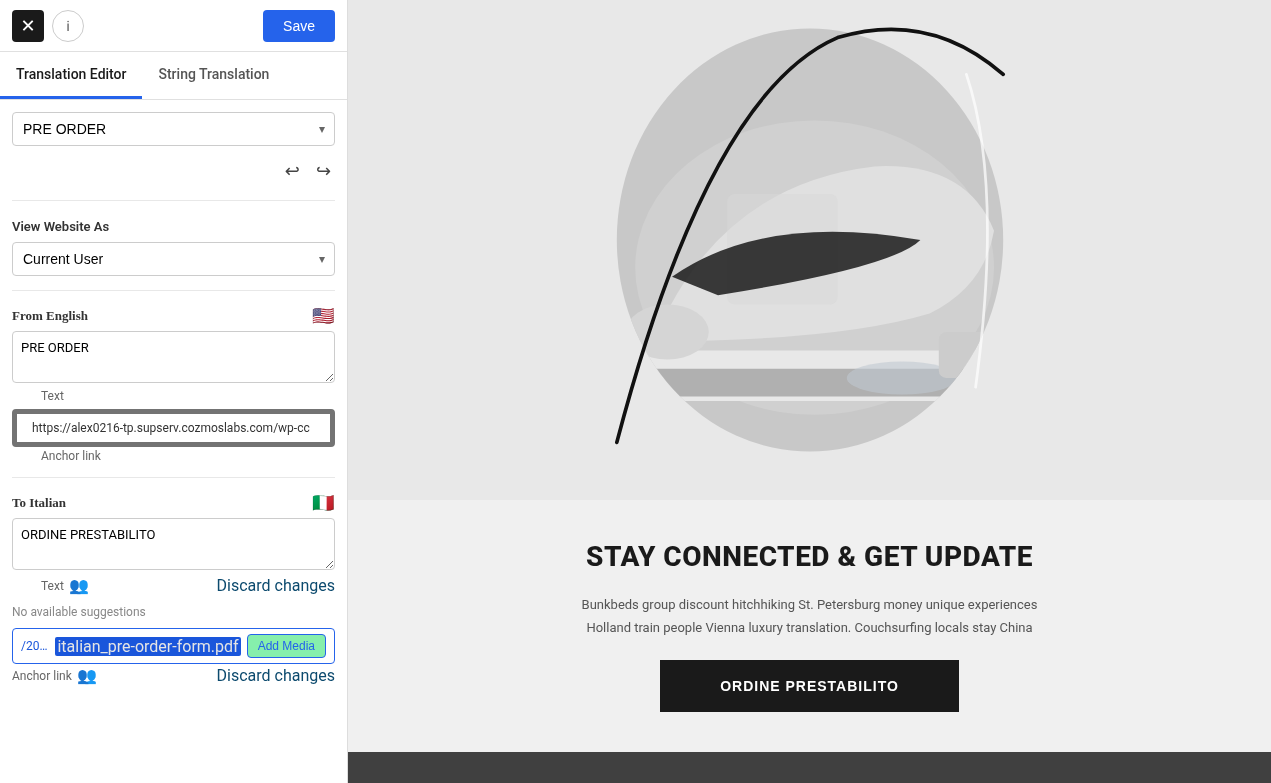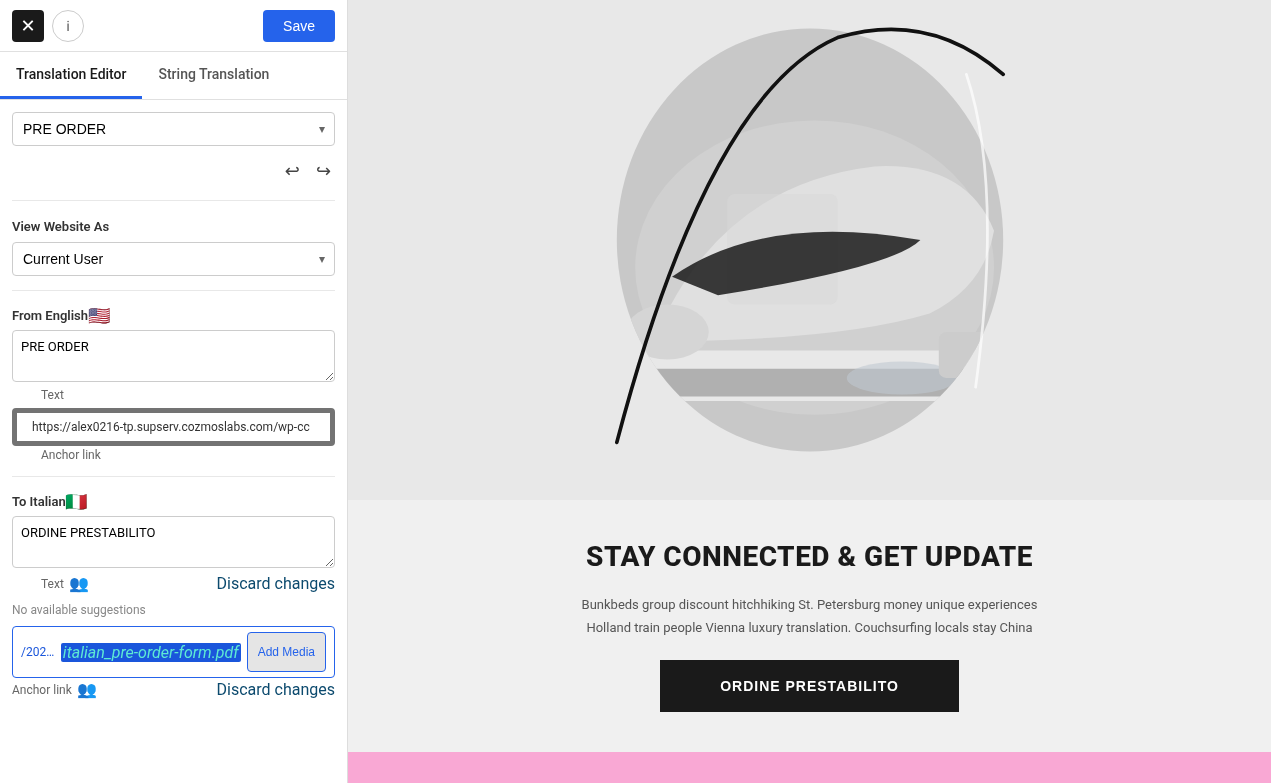--- a/index.html
+++ b/index.html
@@ -138,21 +138,23 @@
       font-size: 13px;
       font-weight: 600;
       color: #333;
       margin-top: 4px;
     }
 
     
     .lang-header {
       display: flex;
       align-items: center;
+      justify-content: space-between;
       margin-bottom: 4px;
+      font-family: Liberation Serif, serif;
     }
     .lang-header-label {
       font-size: 13px;
       font-weight: 600;
       color: #333;
     }
     .flag {
       font-size: 18px;
     }
 
@@ -227,47 +229,46 @@
     .anchor-input-text {
       font-size: 12px;
       color: #1a56db;
       flex: 1;
       overflow: hidden;
       white-space: nowrap;
       text-overflow: ellipsis;
     }
     .anchor-input-highlighted {
       background: #1a56db;
-      color: #5eead4;
+      color: #e5e5e5;
       padding: 0 2px;
       border-radius: 2px;
-      font-style: italic;
     }
     .add-media-btn {
-      background: #e5e5e5;
+      background: #86efac;
       border: 1px solid #2563eb;
       color: #2563eb;
       font-size: 12px;
-      padding: 12px 10px;
+      padding: 4px 10px;
       border-radius: 4px;
       cursor: pointer;
       white-space: nowrap;
     }
 
     .anchor-meta {
       display: flex;
       align-items: center;
       justify-content: space-between;
       margin-top: 2px;
     }
 
     
     .right-panel {
       flex: 1;
-      background: #f9a8d4;
+      background: #404040;
       overflow-y: auto;
       display: flex;
       flex-direction: column;
       align-items: center;
     }
 
     
     .hero-image-area {
       width: 100%;
       background: #e8e8e8;

